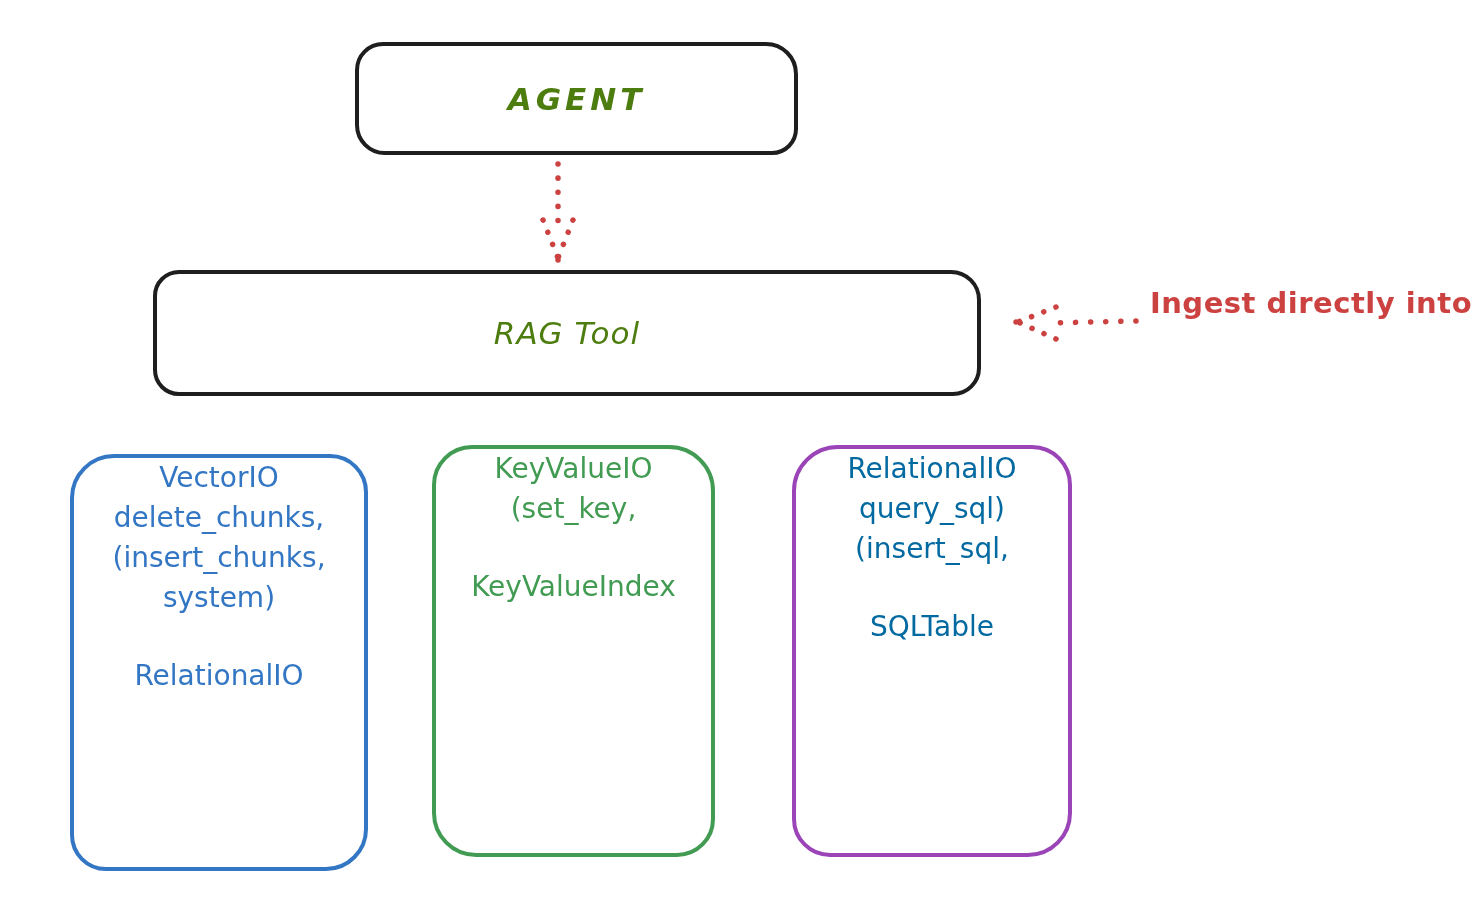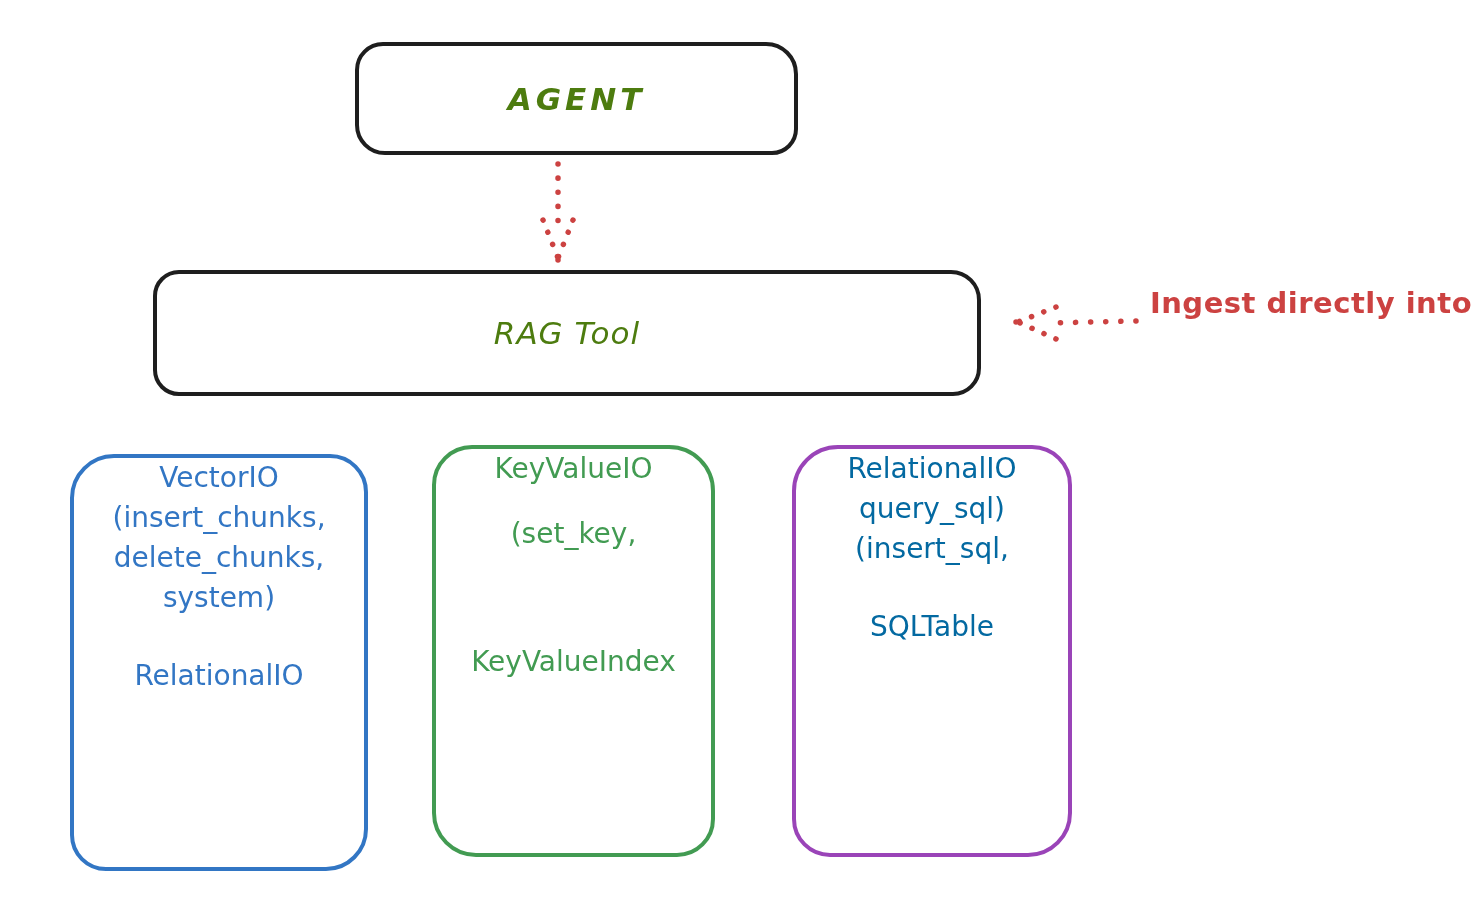--- a/index.html
+++ b/index.html
@@ -47,21 +47,20 @@
   }
   .store-vector{
     left:70px;top:454px;width:298px;height:417px;
     border:4px solid #3276c4;color:#3276c4;
     border-radius:44px 38px 42px 36px;
   }
   .store-keyvalue{
     left:432px;top:445px;width:283px;height:412px;
     border:4px solid #429b52;color:#429b52;
     border-radius:40px 46px 38px 44px;
-    gap:25px;
   }
   .store-relational{
     left:792px;top:445px;width:280px;height:412px;
     border:4px solid #9a44b8;color:#0369a1;
     border-radius:46px 40px 44px 38px;
   }
   .store-line{display:block;}
   .store-spacer{display:block;height:38px;}
   .arrow-svg{position:absolute;}
   .arrow-down-svg{left:536px;top:160px;width:44px;height:106px;}
@@ -106,22 +105,22 @@
       <path d="M8 22 L8 22" stroke-dasharray="0.1 10"></path>
     </g>
   </svg>
 
   <div class="annotation">
     <span class="line">Ingest directly into</span>
   </div>
 
   <div class="store-box store-vector">
     <span class="store-line">VectorIO</span>
+    <span class="store-line">delete_chunks,</span>
     <span class="store-line">(insert_chunks,</span>
-    <span class="store-line">delete_chunks,</span>
     <span class="store-line">system)</span>
     <span class="store-spacer"></span>
     <span class="store-line">RelationalIO</span>
   </div>
 
   <div class="store-box store-keyvalue">
     <span class="store-line">KeyValueIO</span>
     <span class="store-line">(set_key,</span>
     <span class="store-spacer"></span>
     <span class="store-line">KeyValueIndex</span>

